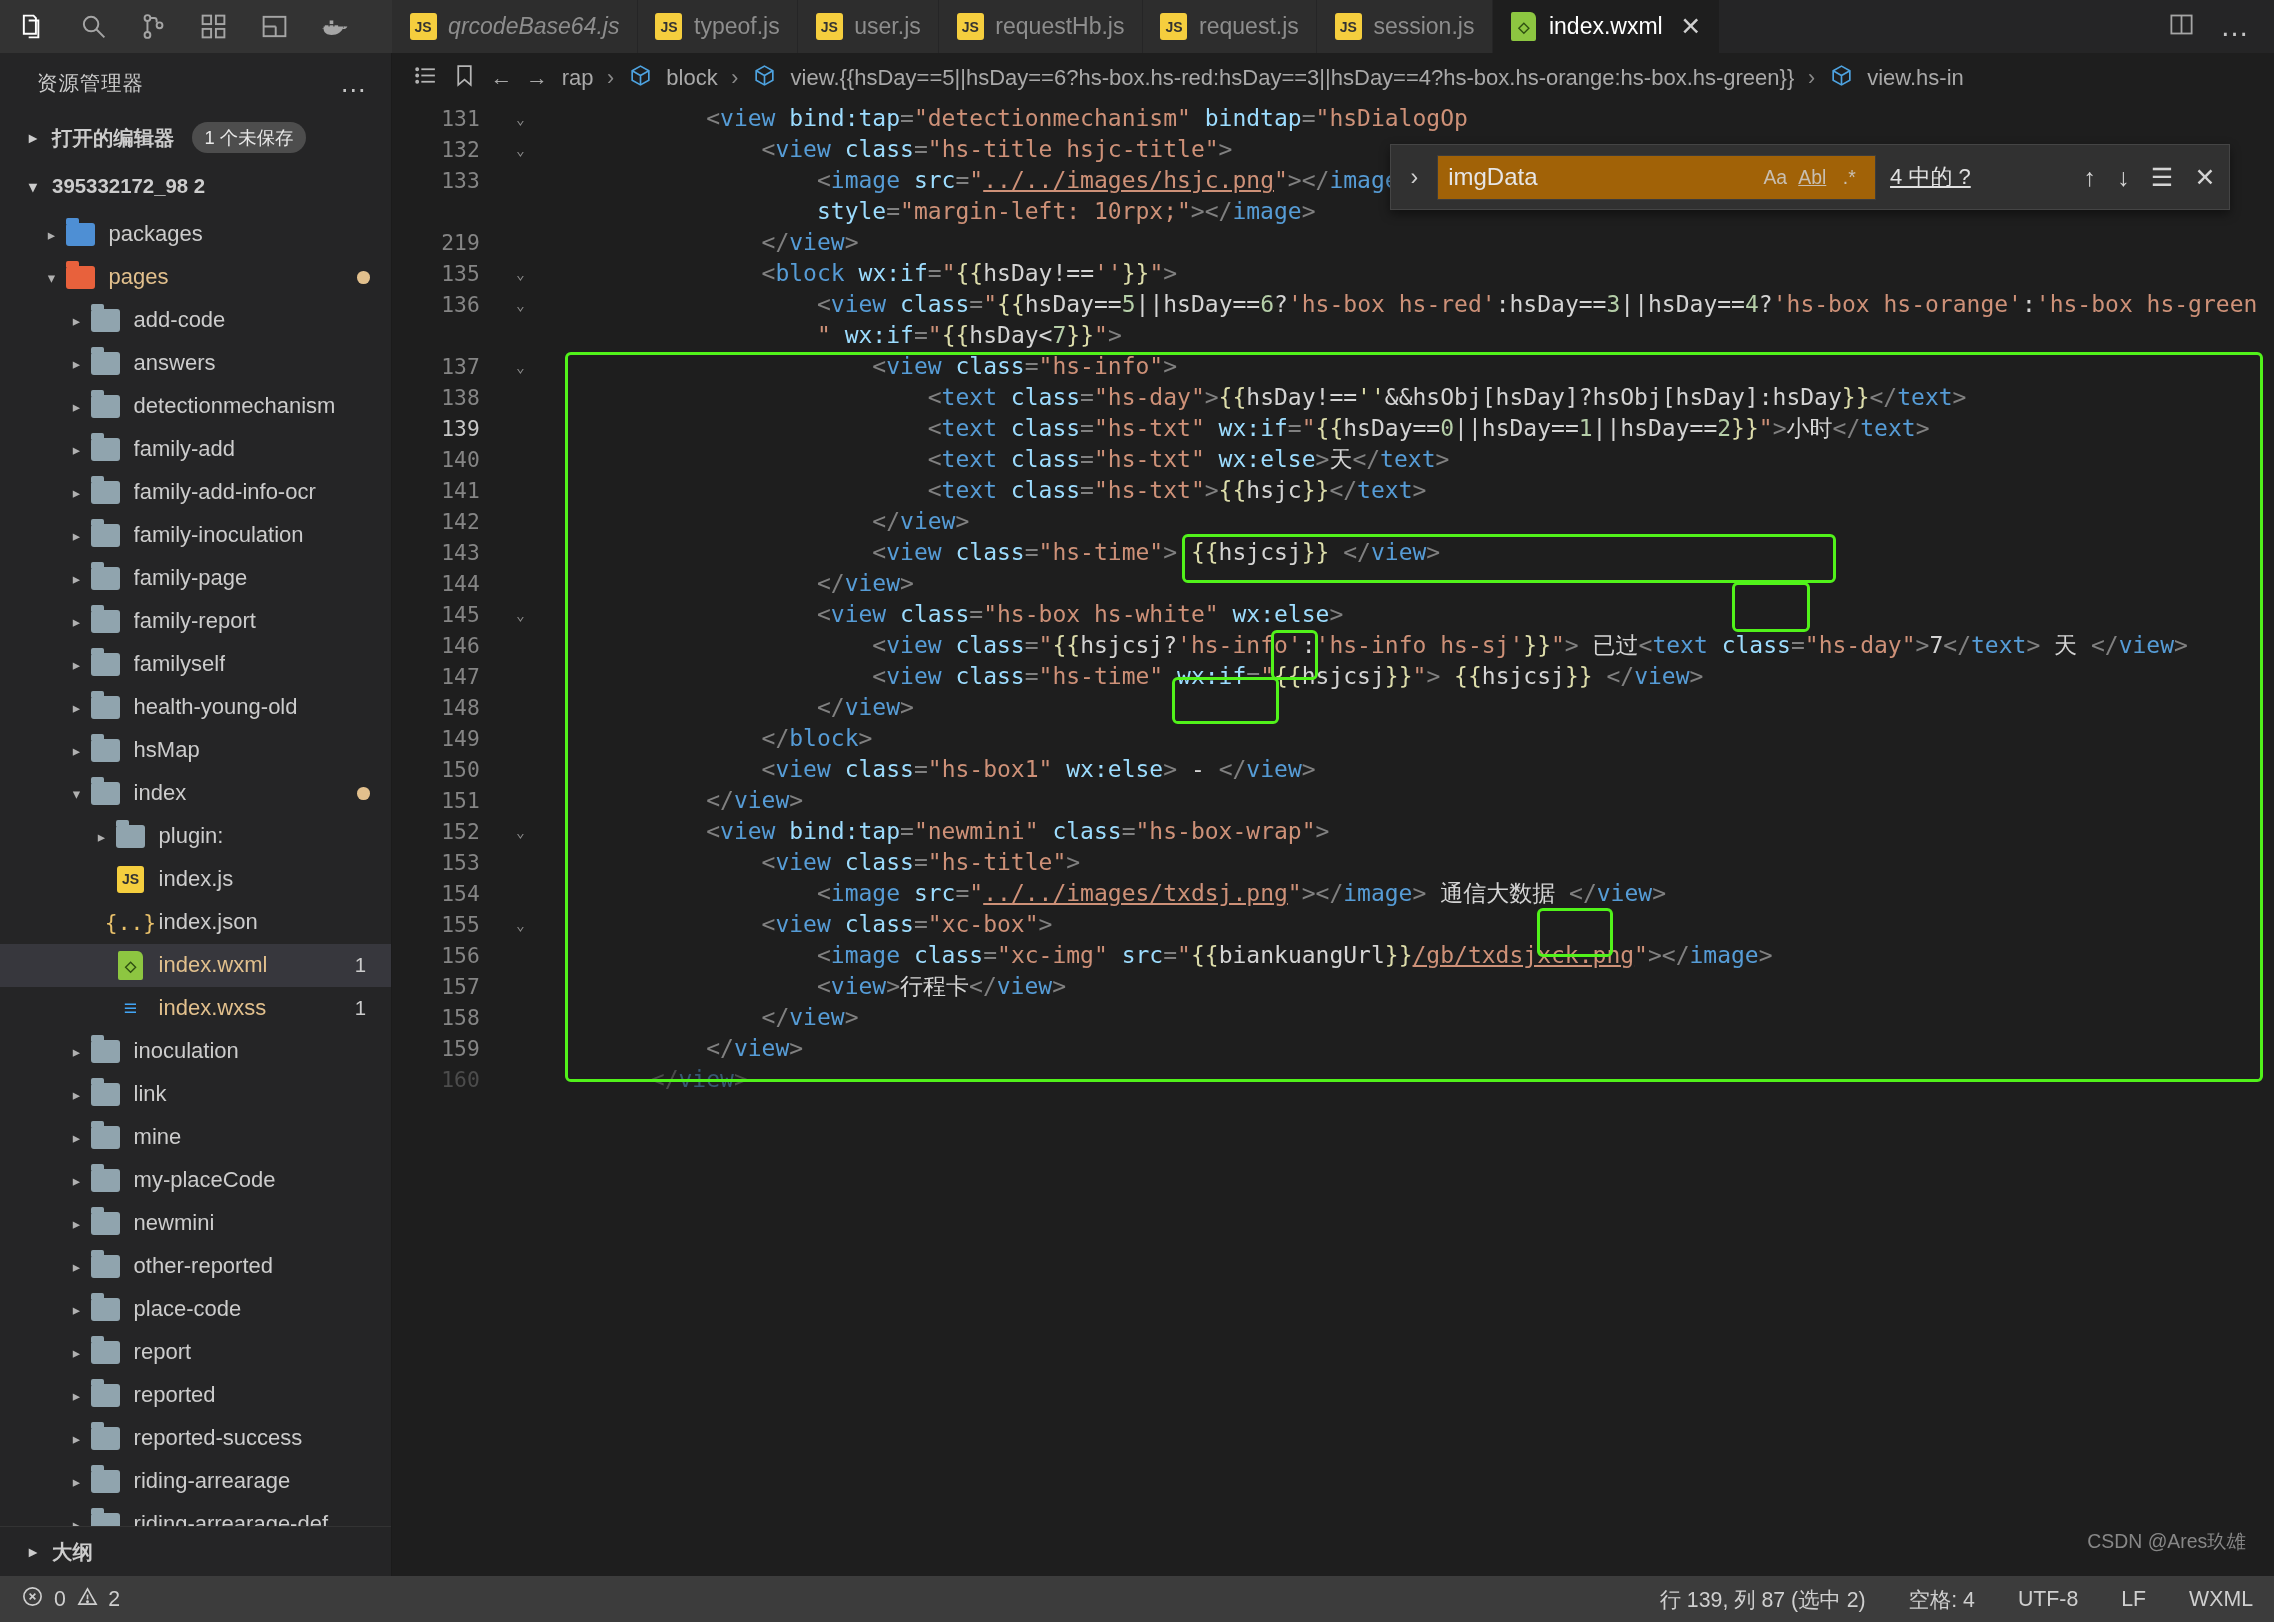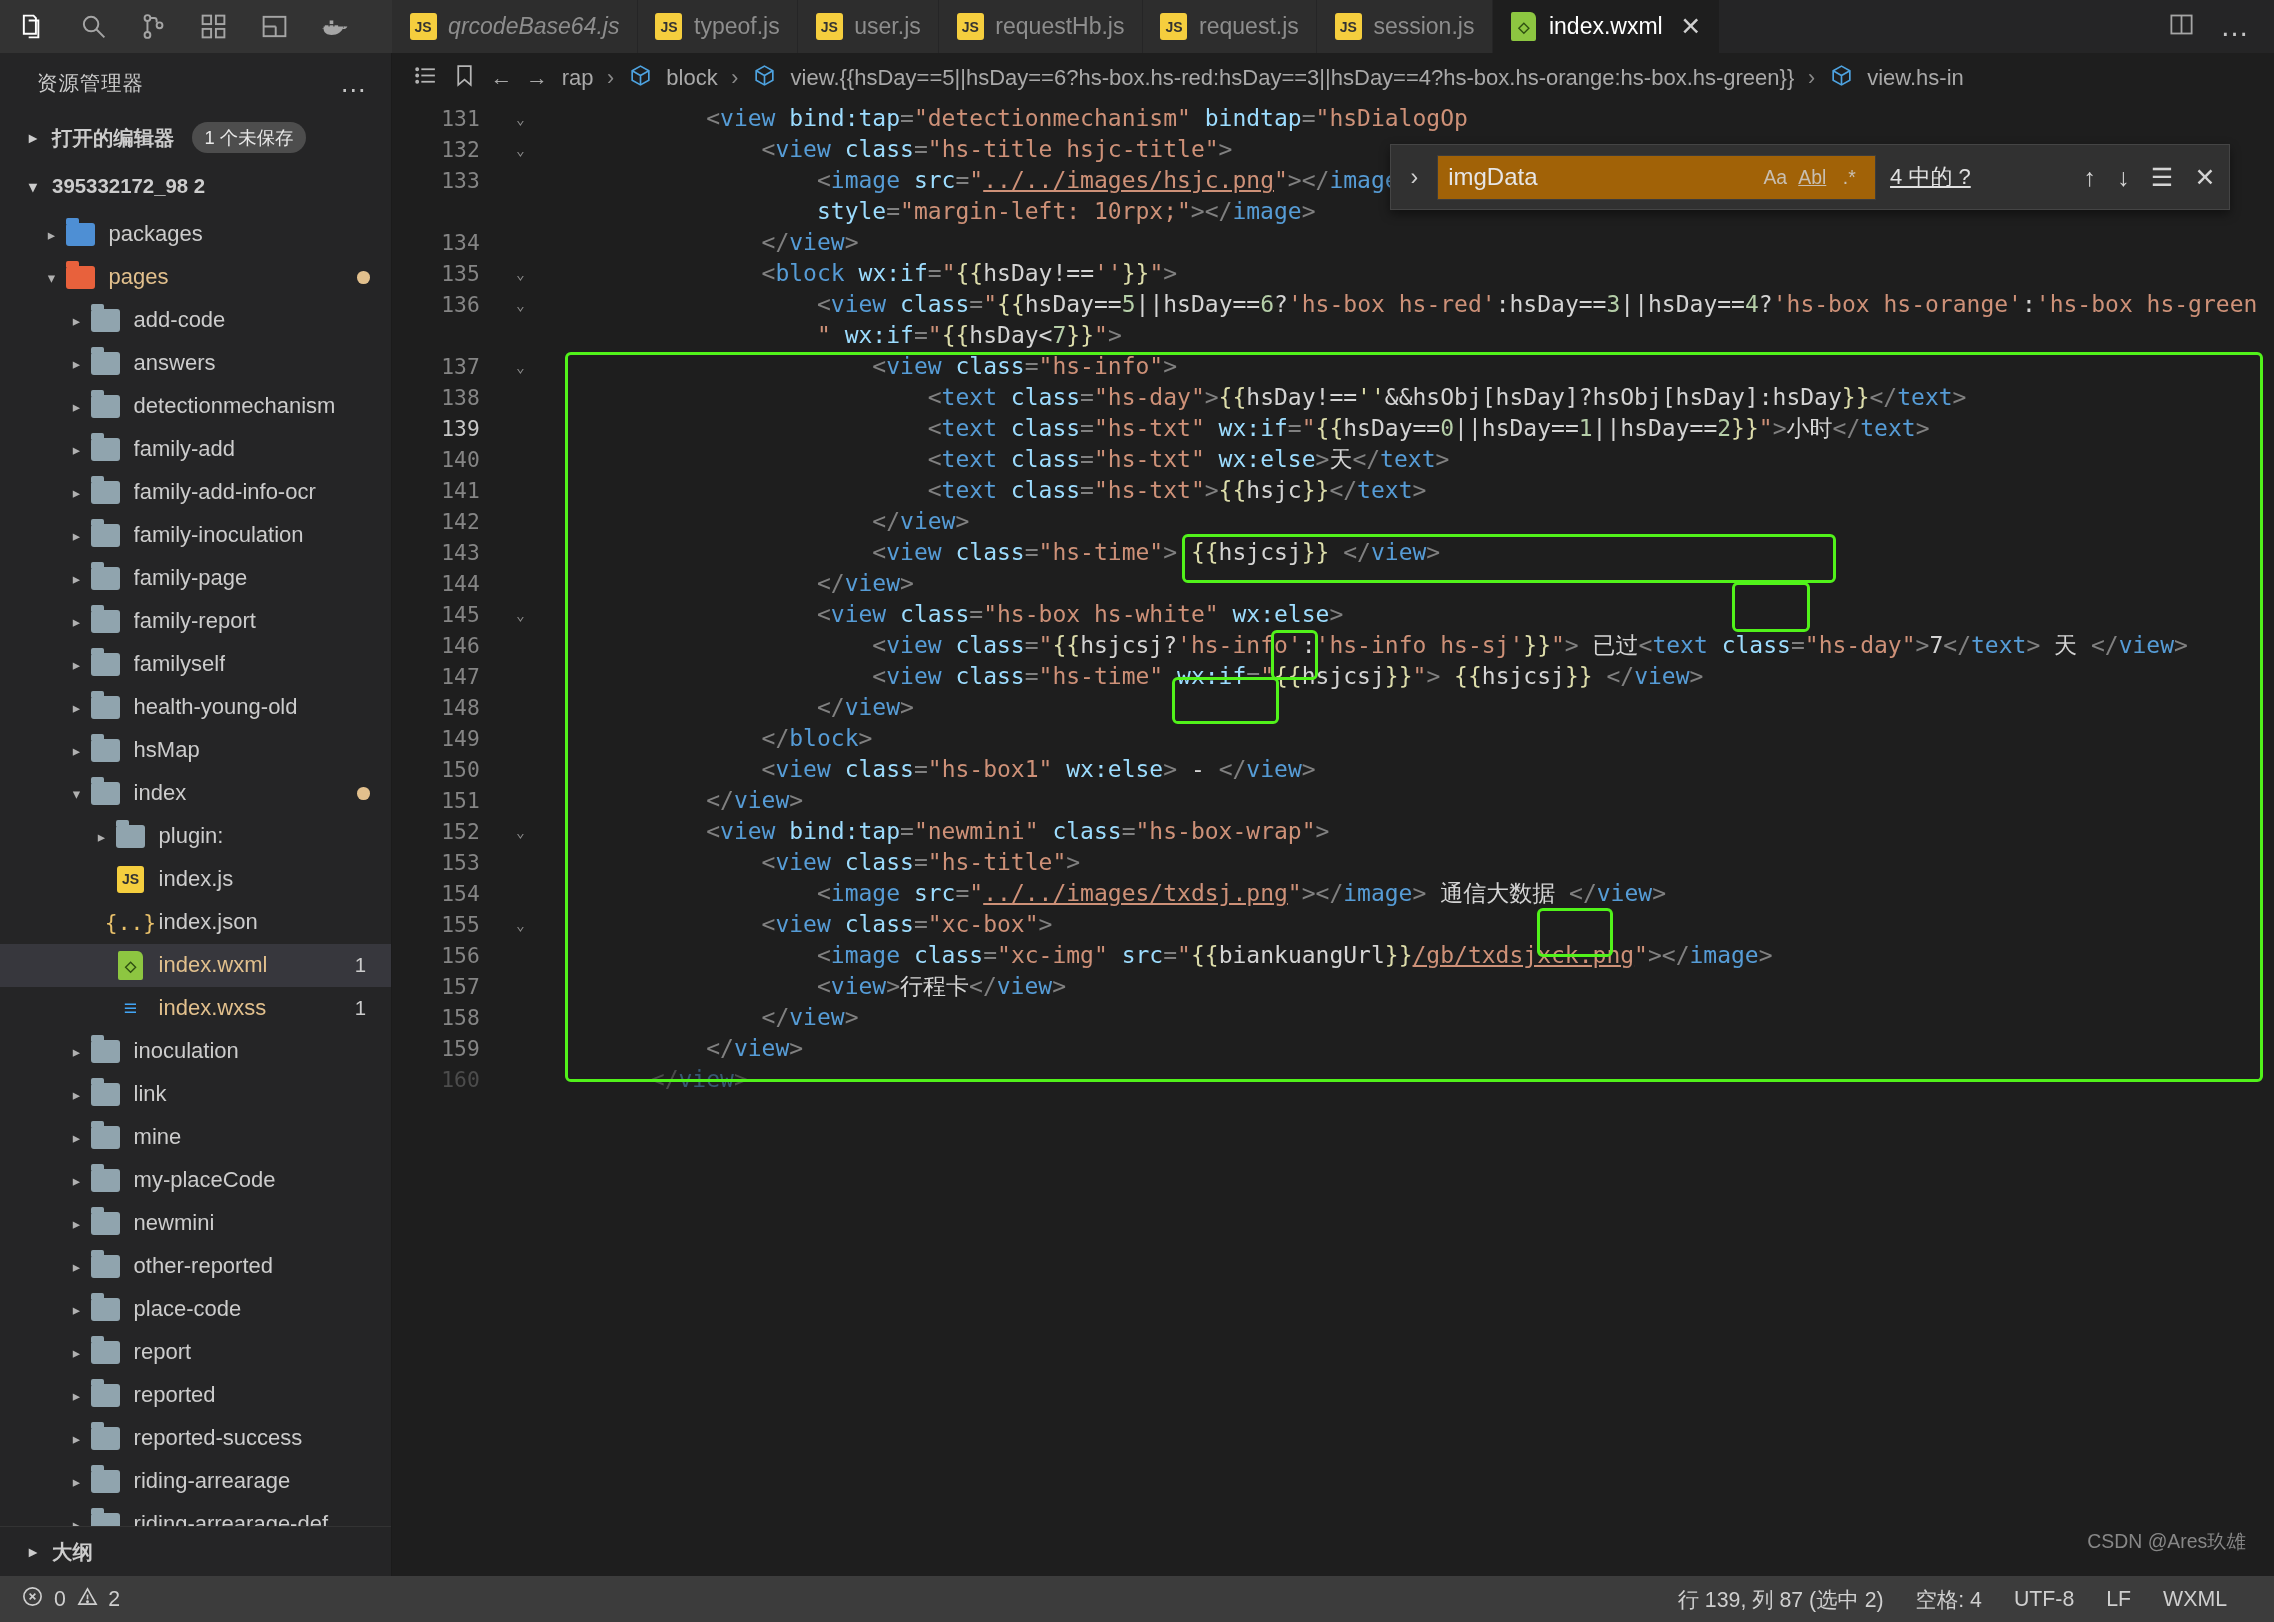--- a/index.html
+++ b/index.html
@@ -133,21 +133,21 @@
 
   
   .rightedge{ position:absolute; right:0; top:0; bottom:0; width:13.6px; background:#1e1e1e;}
 
   
   .statusbar{
     height:46px; background:#3c3c3c; display:flex; align-items:center; flex:none;
     color:#cfcfcf; font-size:21.3px;
   }
   .sb-left{ display:flex; align-items:center; gap:9.7px; padding-left:21.3px; }
-  .sb-right{ display:flex; align-items:center; gap:32px; margin-left:auto; padding-right:48px; }
+  .sb-right{ display:flex; align-items:center; gap:43px; margin-left:auto; padding-right:22px; }
   .watermark{ position:absolute; right:29px; bottom:21.3px; color:#9a9a9a; font-size:19.4px; opacity:.85;
     z-index:40; pointer-events:none; }
 </style>
 </head>
 <body>
 
 <div class="app">
 
   <div class="topbar">
     <div class="topbar-icons">
@@ -565,21 +565,21 @@
           <span>✕</span>
         </div>
       </div>
 
       <div class="code-area">
         <div class="code-scroll" id="code">
             <div class="line"><span class="lnum">131</span><span class="fold">⌄</span><span class="ctext">            <span class="t-punc">&lt;</span><span class="t-tag">view</span> <span class="t-attr">bind:tap</span><span class="t-punc">=</span><span class="t-str">"detectionmechanism"</span> <span class="t-attr">bindtap</span><span class="t-punc">=</span><span class="t-str">"hsDialogOp</span></span></div>
             <div class="line"><span class="lnum">132</span><span class="fold">⌄</span><span class="ctext">                <span class="t-punc">&lt;</span><span class="t-tag">view</span> <span class="t-attr">class</span><span class="t-punc">=</span><span class="t-str">"hs-title hsjc-title"</span><span class="t-punc">&gt;</span></span></div>
             <div class="line"><span class="lnum">133</span><span class="fold"></span><span class="ctext">                    <span class="t-punc">&lt;</span><span class="t-tag">image</span> <span class="t-attr">src</span><span class="t-punc">=</span><span class="t-str">"</span><span class="t-link">../../images/hsjc.png</span><span class="t-str">"</span><span class="t-punc">&gt;&lt;/</span><span class="t-tag">image</span><span class="t-punc">&gt;</span> <span class="t-cn">核酸检测</span> <span class="t-punc">&lt;</span><span class="t-tag">image</span> <span class="t-attr">src</span><span class="t-punc">=</span><span class="t-str">"</span><span class="t-link">../../images/more.png</span><span class="t-str">"</span></span></div>
             <div class="line"><span class="lnum"></span><span class="fold"></span><span class="ctext">                    <span class="t-attr">style</span><span class="t-punc">=</span><span class="t-str">"margin-left: 10rpx;"</span><span class="t-punc">&gt;&lt;/</span><span class="t-tag">image</span><span class="t-punc">&gt;</span></span></div>
-            <div class="line"><span class="lnum">134</span><span class="fold"></span><span class="ctext">                <span class="t-punc">&lt;/</span><span class="t-tag">view</span><span class="t-punc">&gt;</span></span></div>
+            <div class="line"><span class="lnum">219</span><span class="fold"></span><span class="ctext">                <span class="t-punc">&lt;/</span><span class="t-tag">view</span><span class="t-punc">&gt;</span></span></div>
             <div class="line"><span class="lnum">135</span><span class="fold">⌄</span><span class="ctext">                <span class="t-punc">&lt;</span><span class="t-tag">block</span> <span class="t-attr">wx:if</span><span class="t-punc">=</span><span class="t-str">"</span><span class="t-brace">{{</span><span class="t-ident">hsDay</span><span class="t-op">!==</span><span class="t-str">''</span><span class="t-brace">}}</span><span class="t-str">"</span><span class="t-punc">&gt;</span></span></div>
             <div class="line"><span class="lnum">136</span><span class="fold">⌄</span><span class="ctext">                    <span class="t-punc">&lt;</span><span class="t-tag">view</span> <span class="t-attr">class</span><span class="t-punc">=</span><span class="t-str">"</span><span class="t-brace">{{</span><span class="t-ident">hsDay</span><span class="t-op">==</span><span class="t-num">5</span><span class="t-op">||</span><span class="t-ident">hsDay</span><span class="t-op">==</span><span class="t-num">6</span><span class="t-op">?</span><span class="t-str">'hs-box hs-red'</span><span class="t-op">:</span><span class="t-ident">hsDay</span><span class="t-op">==</span><span class="t-num">3</span><span class="t-op">||</span><span class="t-ident">hsDay</span><span class="t-op">==</span><span class="t-num">4</span><span class="t-op">?</span><span class="t-str">'hs-box hs-orange'</span><span class="t-op">:</span><span class="t-str">'hs-box hs-green'</span></span></div>
             <div class="line"><span class="lnum"></span><span class="fold"></span><span class="ctext">                    <span class="t-str">"</span> <span class="t-attr">wx:if</span><span class="t-punc">=</span><span class="t-str">"</span><span class="t-brace">{{</span><span class="t-ident">hsDay</span><span class="t-op">&lt;</span><span class="t-num">7</span><span class="t-brace">}}</span><span class="t-str">"</span><span class="t-punc">&gt;</span></span></div>
             <div class="line"><span class="lnum">137</span><span class="fold">⌄</span><span class="ctext">                        <span class="t-punc">&lt;</span><span class="t-tag">view</span> <span class="t-attr">class</span><span class="t-punc">=</span><span class="t-str">"hs-info"</span><span class="t-punc">&gt;</span></span></div>
             <div class="line"><span class="lnum">138</span><span class="fold"></span><span class="ctext">                            <span class="t-punc">&lt;</span><span class="t-tag">text</span> <span class="t-attr">class</span><span class="t-punc">=</span><span class="t-str">"hs-day"</span><span class="t-punc">&gt;</span><span class="t-brace">{{</span><span class="t-ident">hsDay</span><span class="t-op">!==</span><span class="t-brace">''</span><span class="t-op">&amp;&amp;</span><span class="t-ident">hsObj[hsDay]</span><span class="t-op">?</span><span class="t-ident">hsObj[hsDay]</span><span class="t-op">:</span><span class="t-ident">hsDay</span><span class="t-brace">}}</span><span class="t-punc">&lt;/</span><span class="t-tag">text</span><span class="t-punc">&gt;</span></span></div>
             <div class="line"><span class="lnum cur">139</span><span class="fold"></span><span class="ctext">                            <span class="t-punc">&lt;</span><span class="t-tag">text</span> <span class="t-attr">class</span><span class="t-punc">=</span><span class="t-str">"hs-txt"</span> <span class="t-attr">wx:if</span><span class="t-punc">=</span><span class="t-str">"</span><span class="t-brace">{{</span><span class="t-ident">hsDay</span><span class="t-op">==</span><span class="t-num">0</span><span class="t-op">||</span><span class="t-ident">hsDay</span><span class="t-op">==</span><span class="t-num">1</span><span class="t-op">||</span><span class="t-ident">hsDay</span><span class="t-op">==</span><span class="t-num">2</span><span class="t-brace">}}</span><span class="t-str">"</span><span class="t-punc">&gt;</span><span class="t-cn">小时</span><span class="t-punc">&lt;/</span><span class="t-tag">text</span><span class="t-punc">&gt;</span></span></div>
             <div class="line"><span class="lnum">140</span><span class="fold"></span><span class="ctext">                            <span class="t-punc">&lt;</span><span class="t-tag">text</span> <span class="t-attr">class</span><span class="t-punc">=</span><span class="t-str">"hs-txt"</span> <span class="t-attr">wx:else</span><span class="t-punc">&gt;</span><span class="t-cn">天</span><span class="t-punc">&lt;/</span><span class="t-tag">text</span><span class="t-punc">&gt;</span></span></div>
             <div class="line"><span class="lnum">141</span><span class="fold"></span><span class="ctext">                            <span class="t-punc">&lt;</span><span class="t-tag">text</span> <span class="t-attr">class</span><span class="t-punc">=</span><span class="t-str">"hs-txt"</span><span class="t-punc">&gt;</span><span class="t-brace">{{</span><span class="t-ident">hsjc</span><span class="t-brace">}}</span><span class="t-punc">&lt;/</span><span class="t-tag">text</span><span class="t-punc">&gt;</span></span></div>
             <div class="line"><span class="lnum">142</span><span class="fold"></span><span class="ctext">                        <span class="t-punc">&lt;/</span><span class="t-tag">view</span><span class="t-punc">&gt;</span></span></div>
             <div class="line"><span class="lnum">143</span><span class="fold"></span><span class="ctext">                        <span class="t-punc">&lt;</span><span class="t-tag">view</span> <span class="t-attr">class</span><span class="t-punc">=</span><span class="t-str">"hs-time"</span><span class="t-punc">&gt;</span> <span class="t-brace">{{</span><span class="t-ident">hsjcsj</span><span class="t-brace">}}</span> <span class="t-punc">&lt;/</span><span class="t-tag">view</span><span class="t-punc">&gt;</span></span></div>

